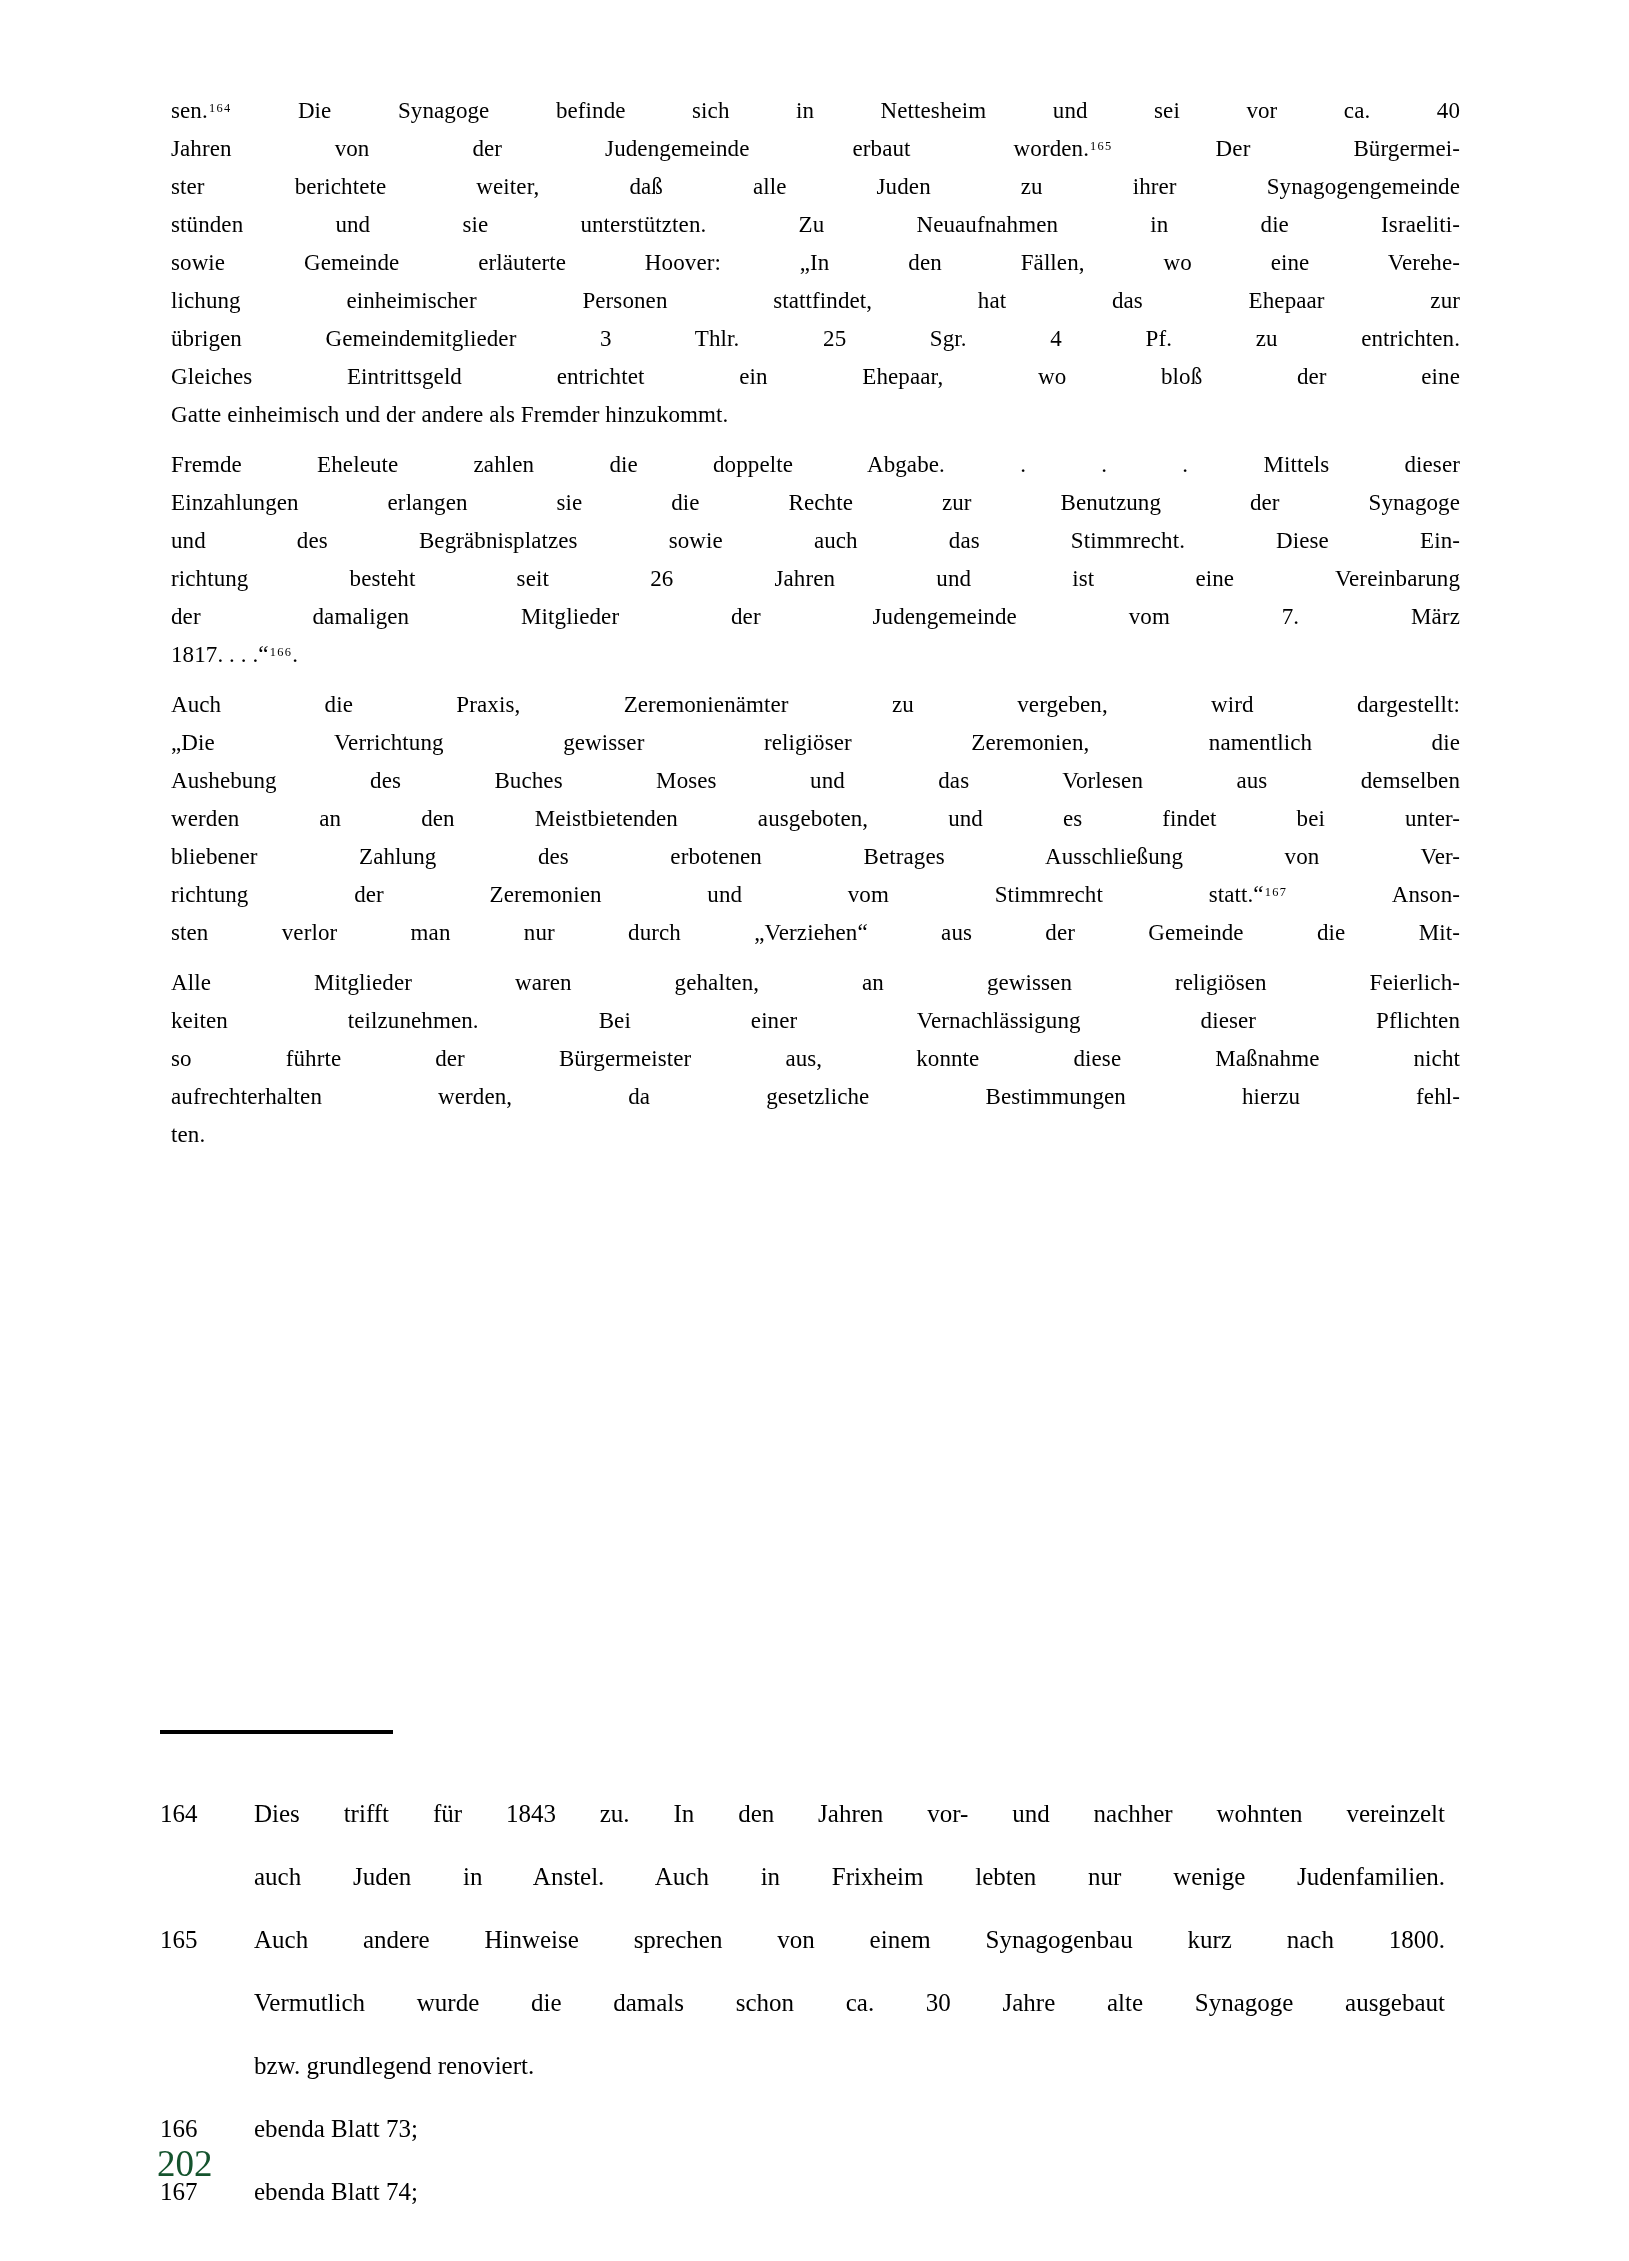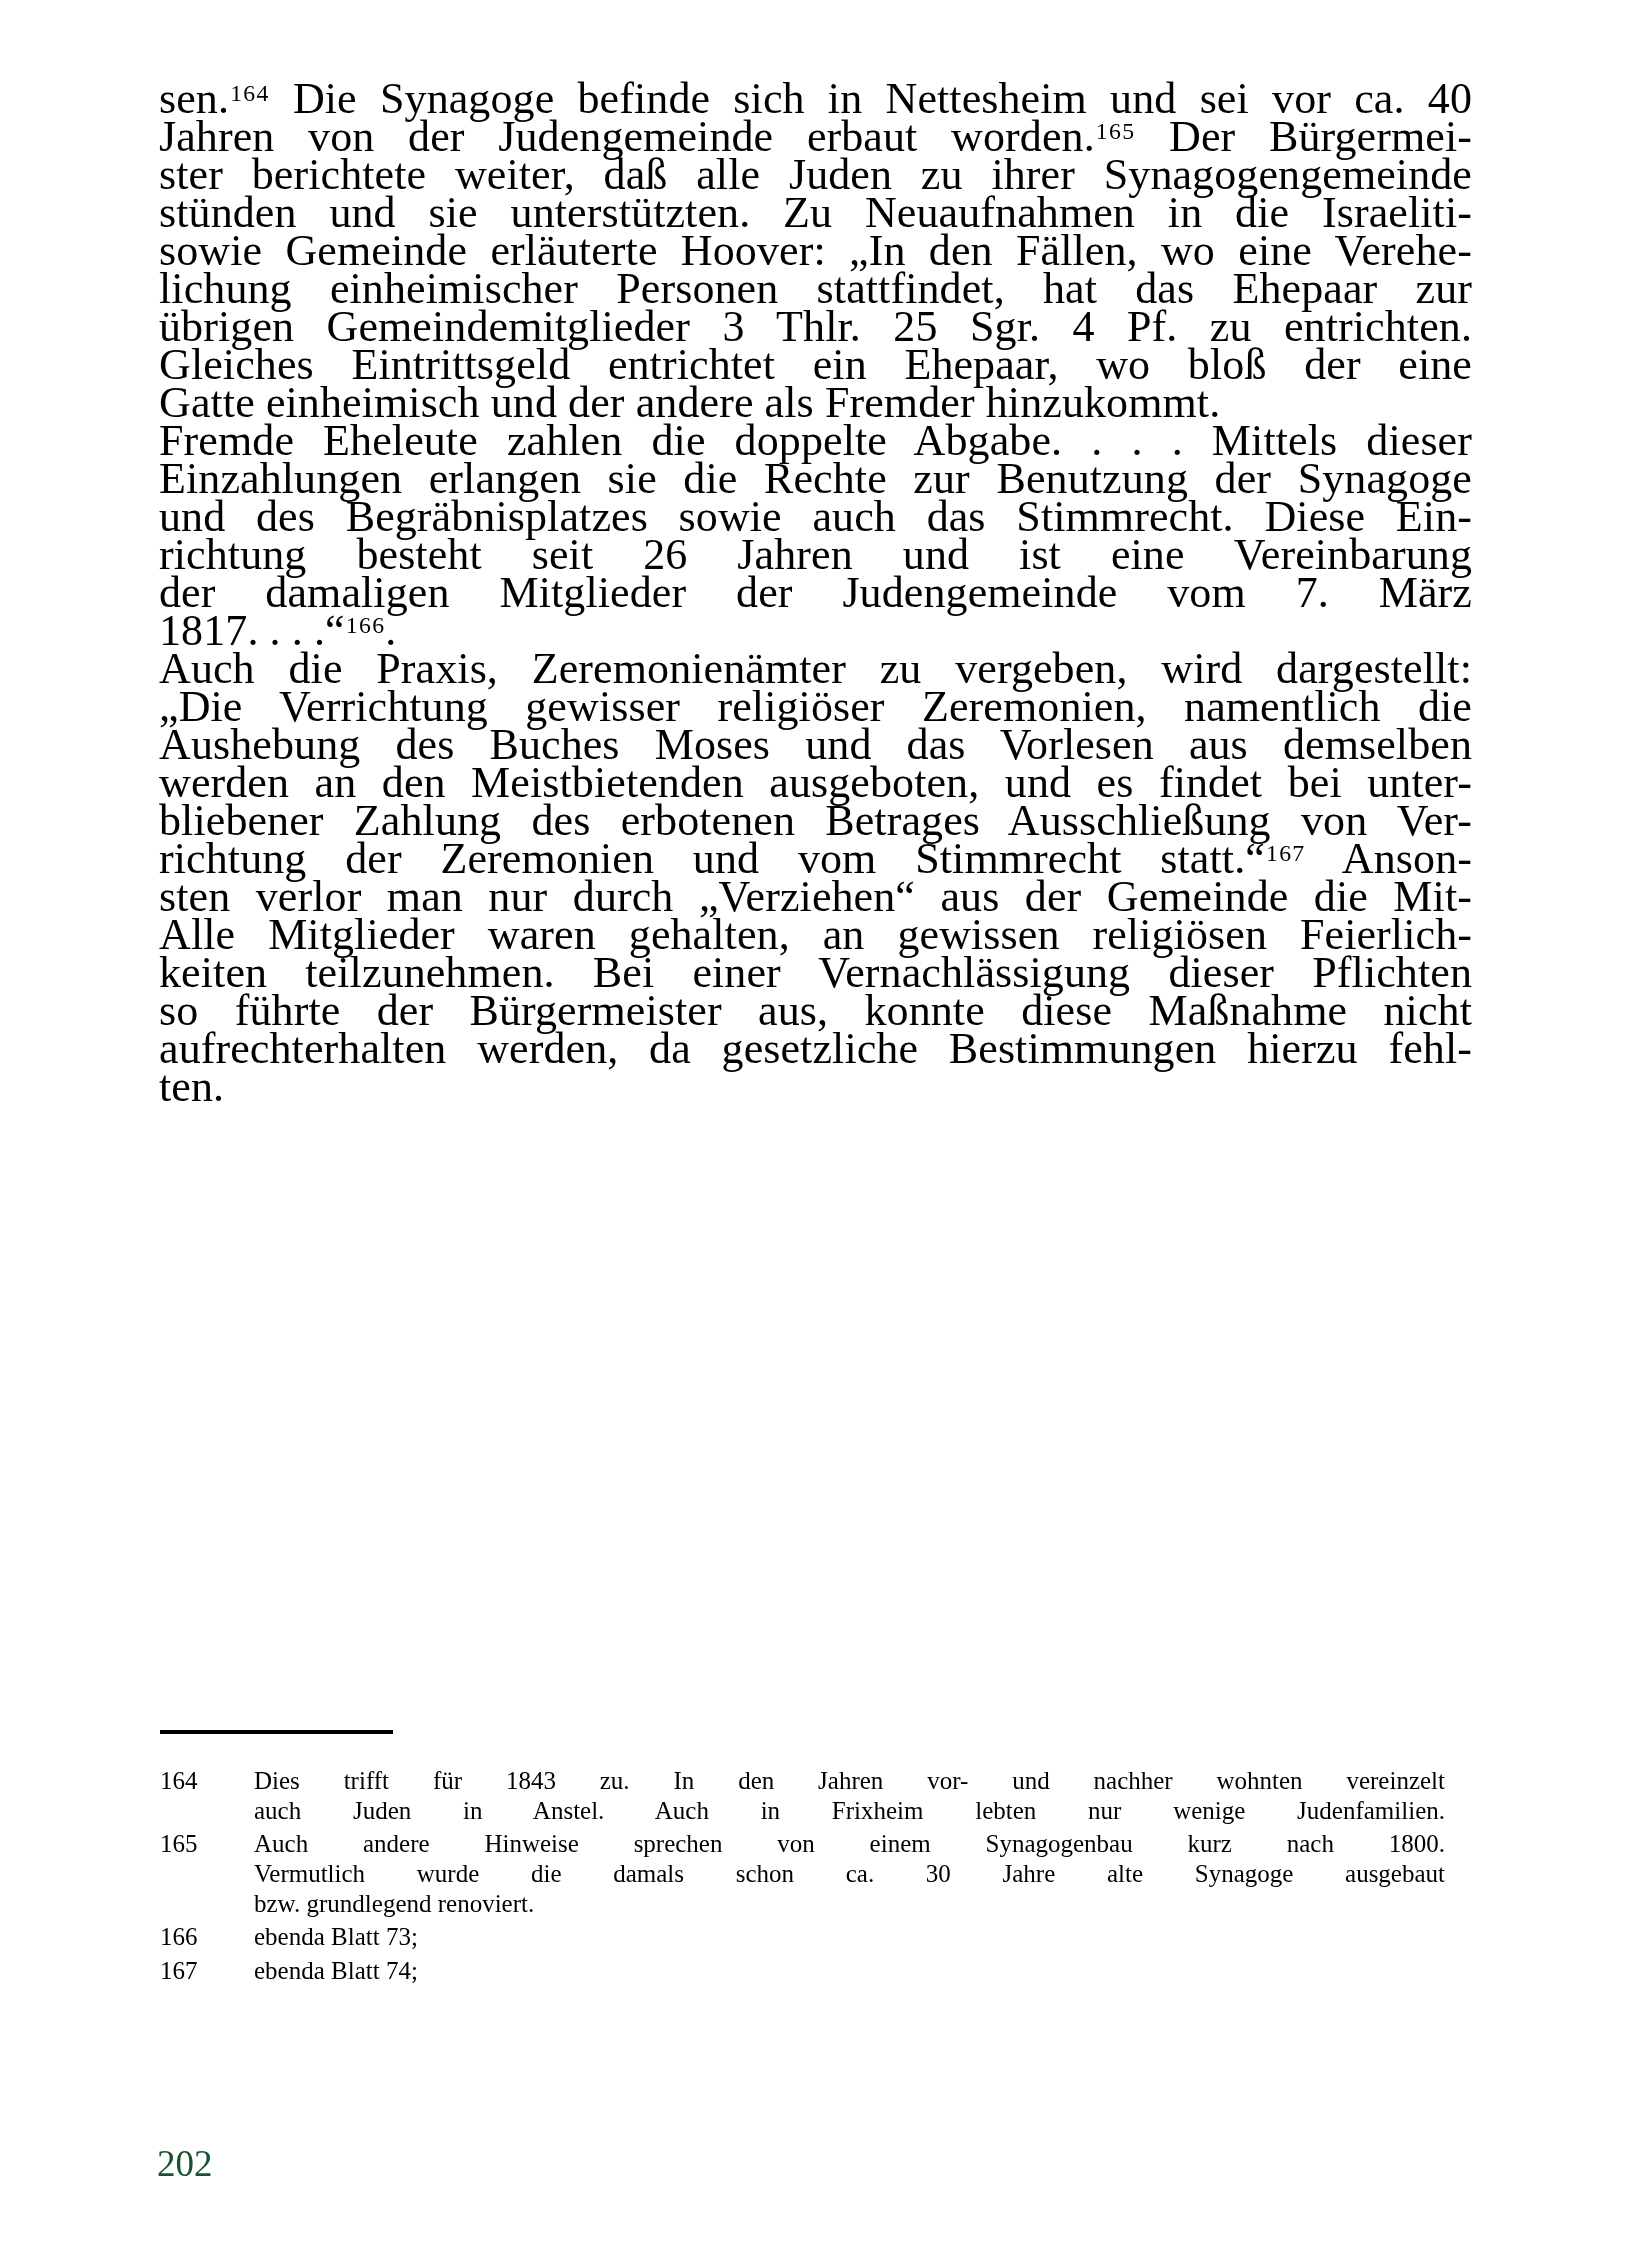--- a/index.html
+++ b/index.html
@@ -26,22 +26,22 @@
 
   
   .body-block {
     position: absolute;
     left: 159px;
     top: 80px;
     width: 1313px;   
   }
 
   .para {
-    margin: 0;
-    font-size: 44px;
+    margin: 12px;
+    font-size: 23px;
     line-height: 38px;
     text-align: justify;
     text-justify: inter-word;
     letter-spacing: 0.1px;
     word-spacing: 0px;
     -webkit-font-smoothing: none;
   }
   
 
   
@@ -100,20 +100,21 @@
     line-height: 30px;
   }
   .fn-item .fn-text {
     display: block;
   }
   .fn-item .fn-text .fl {
     display: block;
     text-align: justify;
     text-align-last: justify;
     white-space: nowrap;
+    margin-top: 33px;
   }
   .fn-item .fn-text .fl.last {
     text-align-last: left;
   }
   .fn-item.short .fn-text .fl {
     text-align-last: left;
   }
 
   
   .page-number {

